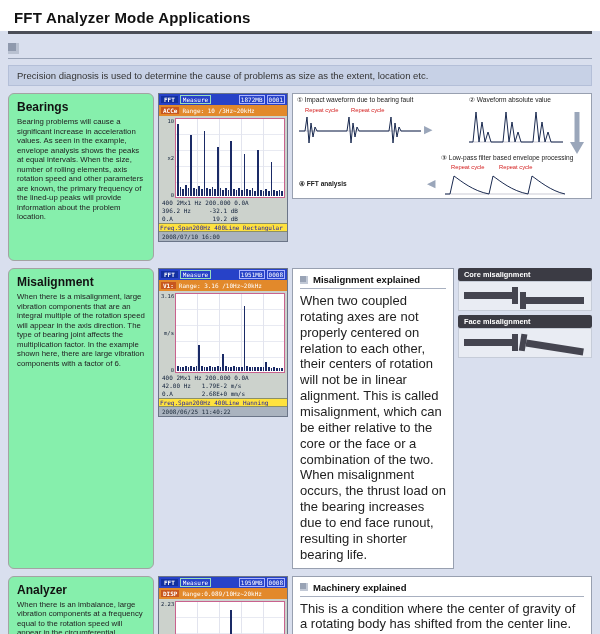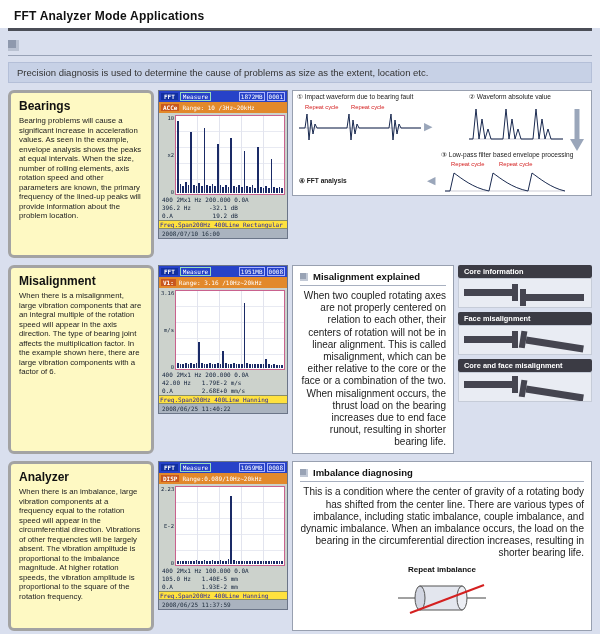--- a/index.html
+++ b/index.html
@@ -6,21 +6,21 @@
   html,body { width:600px; }
   body {
     height:634px;
     background:#d9dfee;
     font-family:"Liberation Sans", sans-serif;
     color:#222;
     overflow:hidden;
   }
   
   .page-header { background:#fff; padding:9px 14px 5px; }
-  .page-header h1 { font-size:12px; font-weight:bold; color:#111; letter-spacing:.2px; }
+  .page-header h1 { font-size:15px; font-weight:bold; color:#111; letter-spacing:.2px; }
   .title-rule { height:3px; background:#4b4e57; margin:0 8px; }
 
   
   .section-head {
     display:flex; align-items:center; gap:6px;
     margin:9px 8px 0; padding-bottom:4px;
     border-bottom:1px solid #98a2b6;
   }
   .sq { width:11px; height:11px; background:#8f99ad; box-shadow:inset -3px -3px 0 #b9c1d1; flex:0 0 auto; }
   .section-head h2 { font-size:13px; font-weight:bold; color:#1b1b1b; }
@@ -32,21 +32,21 @@
   }
 
   
   .row { display:flex; gap:4px; margin:7px 8px 0; align-items:stretch; }
   .row.r1 { min-height:168px; }
   .row.r2 { min-height:172px; }
   .row.r3 { min-height:162px; }
 
   .left-card {
     width:146px; flex:0 0 146px;
-    background:#fef9c3; border:3px solid #a3a3a3; border-radius:6px;
+    background:#86efac; border:1px solid #a3a3a3; border-radius:6px;
     padding:6px 8px;
   }
   .left-card h3 { font-size:12px; font-weight:bold; margin-bottom:3px; color:#111; }
   .left-card p { font-size:7.8px; line-height:1.22; color:#222; }
 
   
   .fft-screen {
     width:130px; flex:0 0 130px; align-self:flex-start;
     border:1px solid #6b7588; background:#ccd2cc;
     font-family:"DejaVu Sans Mono", monospace; font-size:6px; color:#10203a;
@@ -79,21 +79,21 @@
   .env-diagram { position:relative; height:106px; background:#fff; border:1px solid #98a0b0; overflow:hidden; }
   .ed-l { position:absolute; font-size:6.6px; color:#222; white-space:nowrap; }
   .ed-rc { position:absolute; font-size:5.8px; color:#d42020; white-space:nowrap; }
   .ed-wave { position:absolute; }
   .ed-arr { position:absolute; color:#9aa6ba; font-size:11px; line-height:1; }
 
   
   .exp-box { background:#fff; border:1px solid #98a0b0; padding:5px 7px; }
   .exp-title { display:flex; align-items:center; gap:5px; font-size:9.5px; font-weight:bold; color:#111; border-bottom:1px solid #a8b0c0; padding-bottom:3px; margin-bottom:4px; }
   .exp-sq { width:8px; height:8px; background:#99a3b5; box-shadow:inset -2px -2px 0 #c2c9d6; flex:0 0 auto; }
-  .exp-body { font-size:10px; line-height:1.22; color:#222;text-align:right; }
+  .exp-body { font-size:13px; line-height:1.22; color:#222; }
 
   .m-exp { width:162px; flex:0 0 162px; }
   .m-types { flex:1; min-width:0; display:flex; flex-direction:column; gap:4px; }
   .mtype-bar { background:#3b3b44; color:#fff; font-size:7.4px; font-weight:bold; padding:2px 6px; border-radius:2px; }
   .mtype-panel { background:#e9ecf3; border:1px solid #c6ccd8; height:30px; display:flex; align-items:center; justify-content:center; }
 
   .i-exp { flex:1; min-width:0; }
   .imb-diagrams { display:flex; gap:6px; margin-top:5px; }
   .imb-item { flex:1; text-align:center; }
   .imb-label { font-size:8px; font-weight:bold; color:#111; margin-bottom:1px; white-space:nowrap; }
@@ -305,21 +305,21 @@
   <div class="exp-box m-exp">
     <div class="exp-title">
       <span class="exp-sq"></span>
       <span>Misalignment explained</span>
     </div>
     <p class="exp-body">When two coupled rotating axes are not properly centered on relation to each other, their centers of rotation will not be in linear alignment. This is called misalignment, which can be either relative to the core or the face or a combination of the two. When misalignment occurs, the thrust load on the bearing increases due to end face runout, resulting in shorter bearing life.</p>
   </div>
 
   <div class="m-types">
     <div class="mtype">
-      <div class="mtype-bar">Core information</div>
+      <div class="mtype-bar">Core misalignment</div>
       <div class="mtype-panel">
         <svg width="128" height="28" viewBox="0 0 128 28">
           <rect x="3" y="10" width="48" height="7" fill="#454550"></rect>
           <rect x="51" y="5" width="6" height="17" fill="#454550"></rect>
           <rect x="59" y="10" width="6" height="17" fill="#454550"></rect>
           <rect x="65" y="15" width="58" height="7" fill="#454550"></rect>
         </svg>
       </div>
     </div>
     <div class="mtype">
@@ -328,33 +328,20 @@
         <svg width="128" height="28" viewBox="0 0 128 28">
           <rect x="3" y="10" width="48" height="7" fill="#454550"></rect>
           <rect x="51" y="5" width="6" height="17" fill="#454550"></rect>
           <g transform="rotate(9 62 14)">
             <rect x="59" y="5" width="6" height="17" fill="#454550"></rect>
             <rect x="65" y="10" width="58" height="7" fill="#454550"></rect>
           </g>
         </svg>
       </div>
     </div>
-    <div class="mtype">
-      <div class="mtype-bar">Core and face misalignment</div>
-      <div class="mtype-panel">
-        <svg width="128" height="28" viewBox="0 0 128 28">
-          <rect x="3" y="8" width="48" height="7" fill="#454550"></rect>
-          <rect x="51" y="3" width="6" height="17" fill="#454550"></rect>
-          <g transform="rotate(9 62 16) translate(0 4)">
-            <rect x="59" y="3" width="6" height="17" fill="#454550"></rect>
-            <rect x="65" y="8" width="58" height="7" fill="#454550"></rect>
-          </g>
-        </svg>
-      </div>
-    </div>
   </div>
 </div>
 
 <div class="row r3">
   <div class="left-card">
     <h3>Analyzer</h3>
     <p>When there is an imbalance, large vibration components at a frequency equal to the rotation speed will appear in the circumferential direction. Vibrations of other frequencies will be largely absent. The vibration amplitude is proportional to the imbalance magnitude. At higher rotation speeds, the vibration amplitude is proportional to the square of the rotation frequency.</p>
   </div>
 
   <div class="fft-screen">
@@ -422,21 +409,21 @@
     <div class="scr-readout">400 2Mx1 Hz 100.000 0.0A</div>
     <div class="scr-readout">105.0 Hz   1.40E-5 mm</div>
     <div class="scr-readout">0.A        1.93E-2 mm</div>
     <div class="scr-status">Freq.Span200Hz 400Line Hanning</div>
     <div class="scr-date">2008/06/25 11:37:59</div>
   </div>
 
   <div class="exp-box i-exp">
     <div class="exp-title">
       <span class="exp-sq"></span>
-      <span>Imbalance diagnosing</span>
+      <span>Machinery explained</span>
     </div>
     <p class="exp-body">This is a condition where the center of gravity of a rotating body has shifted from the center line. There are various types of imbalance, including static imbalance, couple imbalance, and dynamic imbalance. When an imbalance occurs, the load on the bearing in the circumferential direction increases, resulting in shorter bearing life.</p>
 
     <div class="imb-diagrams">
       <div class="imb-item">
         <div class="imb-label">Repeat imbalance</div>
         <svg width="92" height="46" viewBox="0 0 92 46">
           <line x1="2" y1="23" x2="90" y2="23" stroke="#444" stroke-width="1"></line>
           <rect x="24" y="11" width="42" height="24" fill="#e3e6ee" stroke="#555"></rect>
           <ellipse cx="24" cy="23" rx="5" ry="12" fill="#d2d6e2" stroke="#555"></ellipse>

